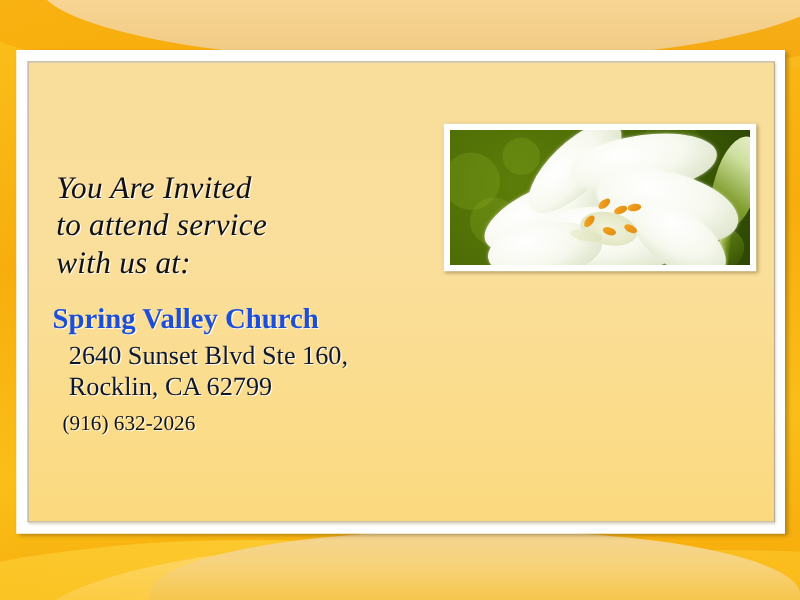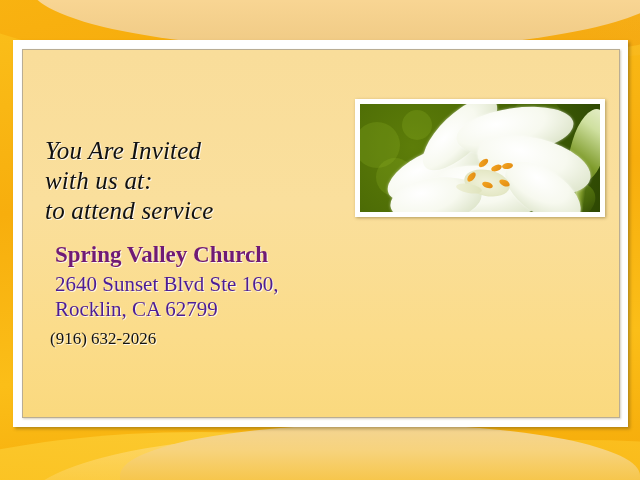--- a/index.html
+++ b/index.html
@@ -159,38 +159,38 @@
     letter-spacing: 0.2px;
     margin-top: 38px;
   }
   .headline .line {
     display: block;
     white-space: nowrap;
   }
 
   .org-name {
     position: absolute;
-    left: 55px;
+    left: 42px;
     top: 242px;
     font-weight: bold;
     font-size: 23px;
     line-height: 26px;
-    color: #701a75;
+    color: #1d4ed8;
     text-shadow: 1px 1px 0 rgba(255,255,255,0.8);
     white-space: nowrap;
   }
 
   .address {
     position: absolute;
     left: 55px;
     top: 272px;
     width: 340px;
     font-size: 21px;
     line-height: 25px;
-    color: #4c1d95;
+    color: #0f172a;
     text-shadow: 1px 1px 0 rgba(255,255,255,0.8);
   }
   .address .line { display: block; white-space: nowrap; }
 
   .phone {
     position: absolute;
     left: 50px;
     top: 326px;
     font-size: 17px;
     line-height: 25px;
@@ -310,22 +310,22 @@
   <div class="wave-bot1"></div>
   <div class="wave-bot2"></div>
   <div class="wave-bot-light"></div>
   <div class="crescent-bot"></div>
 
   <div class="card-outer"></div>
   <div class="card-inner"></div>
 
   <div class="headline">
     <span class="line">You Are Invited</span>
+    <span class="line">to attend service</span>
     <span class="line">with us at:</span>
-    <span class="line">to attend service</span>
   </div>
 
   <div class="org-name">Spring Valley Church</div>
 
   <div class="address">
     <span class="line">2640 Sunset Blvd Ste 160,</span>
     <span class="line">Rocklin, CA  62799</span>
   </div>
 
   <div class="phone">(916) 632-2026</div>

